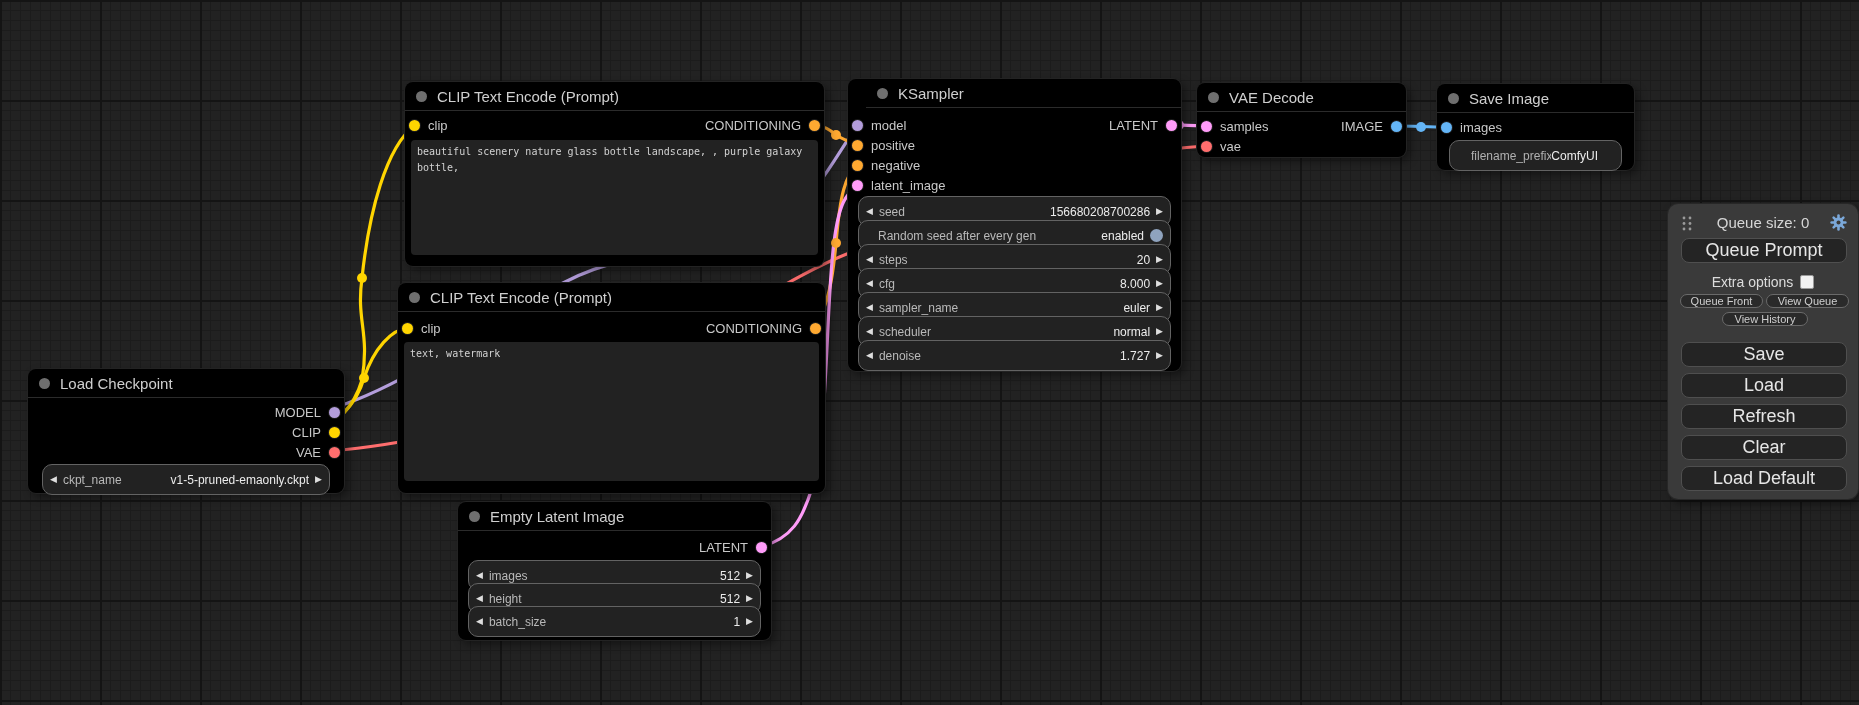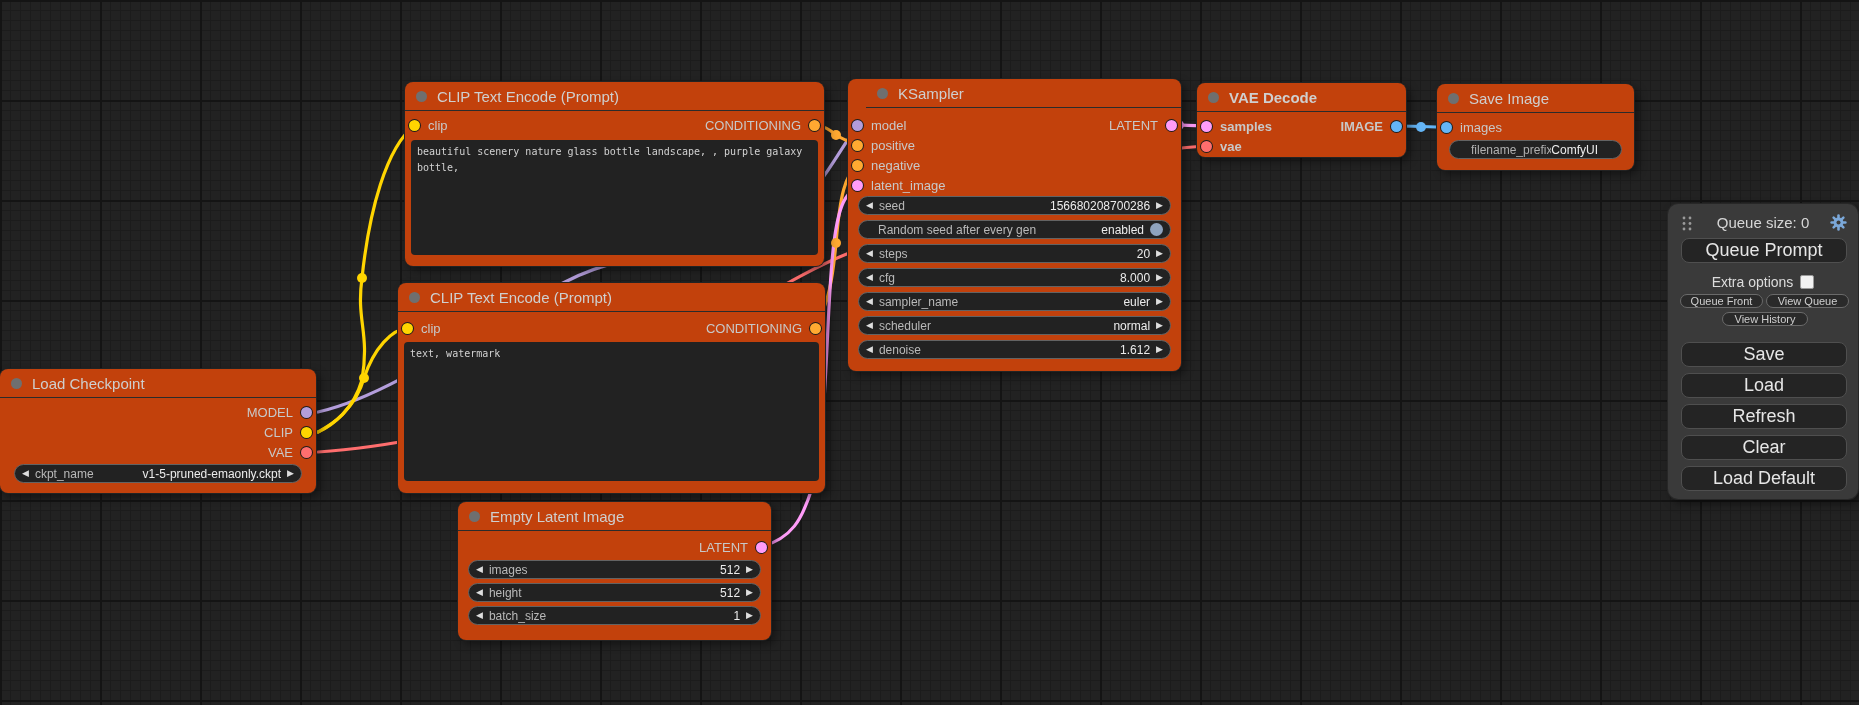--- a/index.html
+++ b/index.html
@@ -10,40 +10,40 @@
     background-image:
       linear-gradient(#141414 0 2px, transparent 2px),
       linear-gradient(90deg,#141414 0 2px, transparent 2px),
       linear-gradient(#1c1c1c 0 1px, transparent 1px),
       linear-gradient(90deg,#1c1c1c 0 1px, transparent 1px);
     background-size:100px 100px,100px 100px,10px 10px,10px 10px;
   }
   #wires{position:absolute;left:0;top:0;z-index:1;}
   #wires path{fill:none;stroke-width:3.2px;stroke-linecap:round;}
   .node{
-    position:absolute;z-index:2;background:#c2410c;border-radius:8px;
+    position:absolute;z-index:2;background:#000000;border-radius:8px;
     box-shadow:0 0 0 1px #232323, 4px 4px 10px rgba(0,0,0,.45);
     color:#d4d4d4;
   }
   .node-title{
     height:28px;display:flex;align-items:center;gap:10px;padding:0 11px;
     font-size:15px;color:#cfcfcf;border-bottom:1px solid #2b2b2b;
   }
   .title-dot{width:11px;height:11px;border-radius:50%;background:#6f6f6f;flex:0 0 auto;}
   .port{position:absolute;display:flex;align-items:center;gap:8px;height:18px;font-size:13px;color:#c8c8c8;white-space:nowrap;}
   .port.in{left:4px;}
   .port.out{right:4px;}
   .pdot{width:11px;height:11px;border-radius:50%;box-shadow:0 0 0 1px #1d1d1d;flex:0 0 auto;}
   .prompt{
     position:absolute;left:6px;right:6px;background:#222;border-radius:4px;
     font-family:"DejaVu Sans Mono",monospace;font-size:10px;line-height:1.55;
     color:#d2d2d2;padding:4px 6px;white-space:pre-wrap;word-break:break-word;
   }
   .widget{
-    position:absolute;left:10px;right:10px;height:19px;background:#222;
+    position:absolute;left:10px;right:10px;height:31px;background:#222;
     border:1px solid #636363;border-radius:10px;display:flex;align-items:center;
     font-size:12px;color:#b9b9b9;padding:0 7px;box-sizing:border-box;white-space:nowrap;
   }
   .warrow{font-size:9px;color:#dedede;line-height:1;flex:0 0 auto;}
   .wlabel{margin-left:6px;overflow:hidden;}
   .wval{margin-left:auto;margin-right:6px;color:#ececec;}
   .toggle-dot{width:13px;height:13px;border-radius:50%;background:#8fa3be;margin-left:6px;flex:0 0 auto;}
   
   .queue-panel{
     position:absolute;left:1668px;top:204px;width:190px;height:295px;z-index:3;
@@ -80,21 +80,21 @@
   <path stroke="#FF9CF9" d="M1153,124 C1168,124 1190,126 1207,126"></path>
   <path stroke="#64B5F6" d="M1396,126 C1412,126 1430,127 1447,127"></path>
   <circle cx="362" cy="278" r="5" fill="#FFD500"></circle>
   <circle cx="364" cy="378" r="5" fill="#FFD500"></circle>
   <circle cx="836" cy="135" r="5" fill="#FFA931"></circle>
   <circle cx="836" cy="243" r="5" fill="#FFA931"></circle>
   <circle cx="1179" cy="125" r="5" fill="#FF9CF9"></circle>
   <circle cx="1421" cy="127" r="5" fill="#64B5F6"></circle>
 </svg>
 
-<div class="node" style="left:0;top:369px;width:316px;height:124px;">
+<div class="node" style="left:28px;top:369px;width:316px;height:124px;">
   <div class="node-title">
     <span class="title-dot"></span>
     <span>Load Checkpoint</span>
   </div>
   <div class="port out" style="top:34px">
     <span>MODEL</span>
     <span class="pdot" style="background:#B39DDB"></span>
   </div>
   <div class="port out" style="top:54px">
     <span>CLIP</span>
@@ -202,21 +202,21 @@
   </div>
   <div class="widget" style="top:237px">
     <span class="warrow">◀</span>
     <span class="wlabel">scheduler</span>
     <span class="wval">normal</span>
     <span class="warrow">▶</span>
   </div>
   <div class="widget" style="top:261px">
     <span class="warrow">◀</span>
     <span class="wlabel">denoise</span>
-    <span class="wval">1.612</span>
+    <span class="wval">1.727</span>
     <span class="warrow">▶</span>
   </div>
 </div>
 
 <div class="node" style="left:458px;top:502px;width:313px;height:138px;">
   <div class="node-title">
     <span class="title-dot"></span>
     <span>Empty Latent Image</span>
   </div>
   <div class="port out" style="top:36px">
@@ -236,21 +236,21 @@
     <span class="warrow">▶</span>
   </div>
   <div class="widget" style="top:104px">
     <span class="warrow">◀</span>
     <span class="wlabel">batch_size</span>
     <span class="wval">1</span>
     <span class="warrow">▶</span>
   </div>
 </div>
 
-<div class="node" style="left:1197px;top:83px;width:209px;height:74px;font-weight:bold;">
+<div class="node" style="left:1197px;top:83px;width:209px;height:74px;">
   <div class="node-title">
     <span class="title-dot"></span>
     <span>VAE Decode</span>
   </div>
   <div class="port in" style="top:34px">
     <span class="pdot" style="background:#FF9CF9"></span>
     <span>samples</span>
   </div>
   <div class="port in" style="top:54px">
     <span class="pdot" style="background:#FF6E6E"></span>

